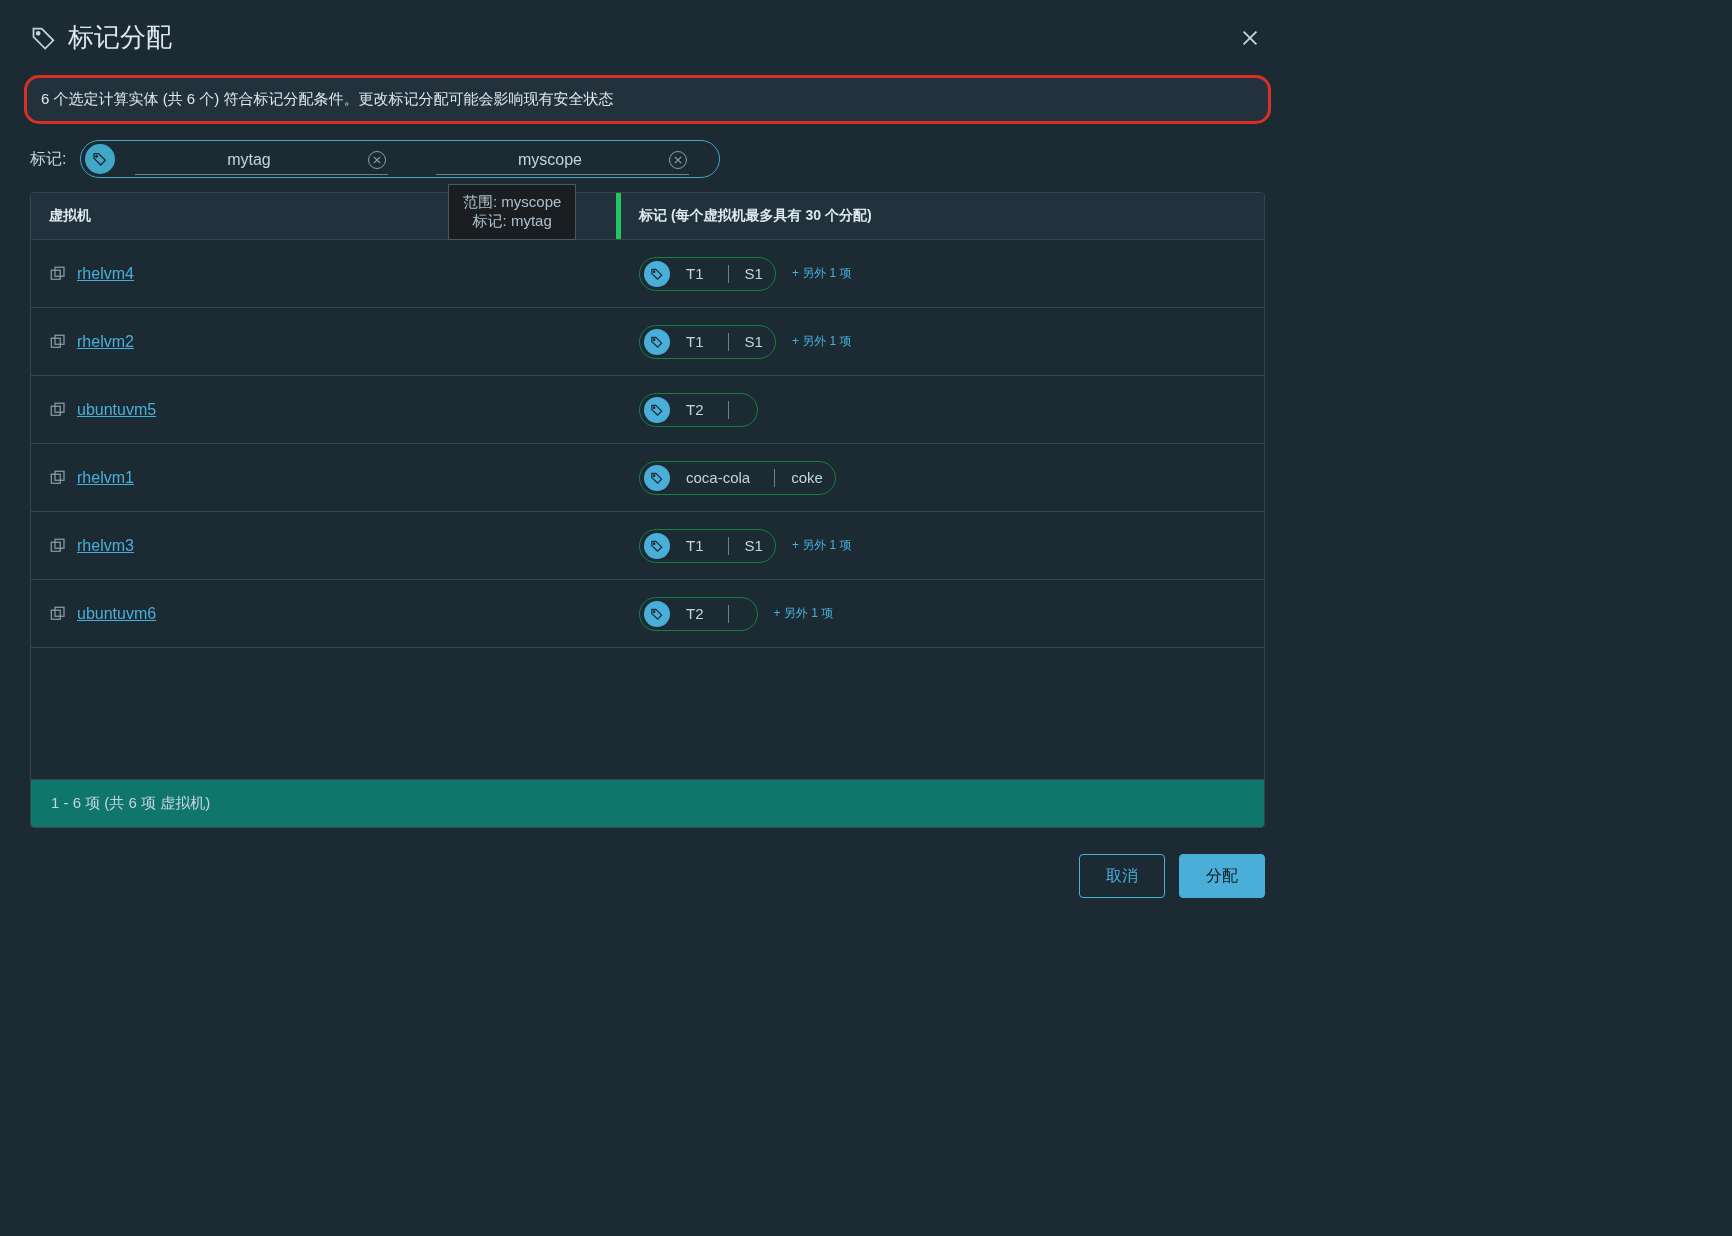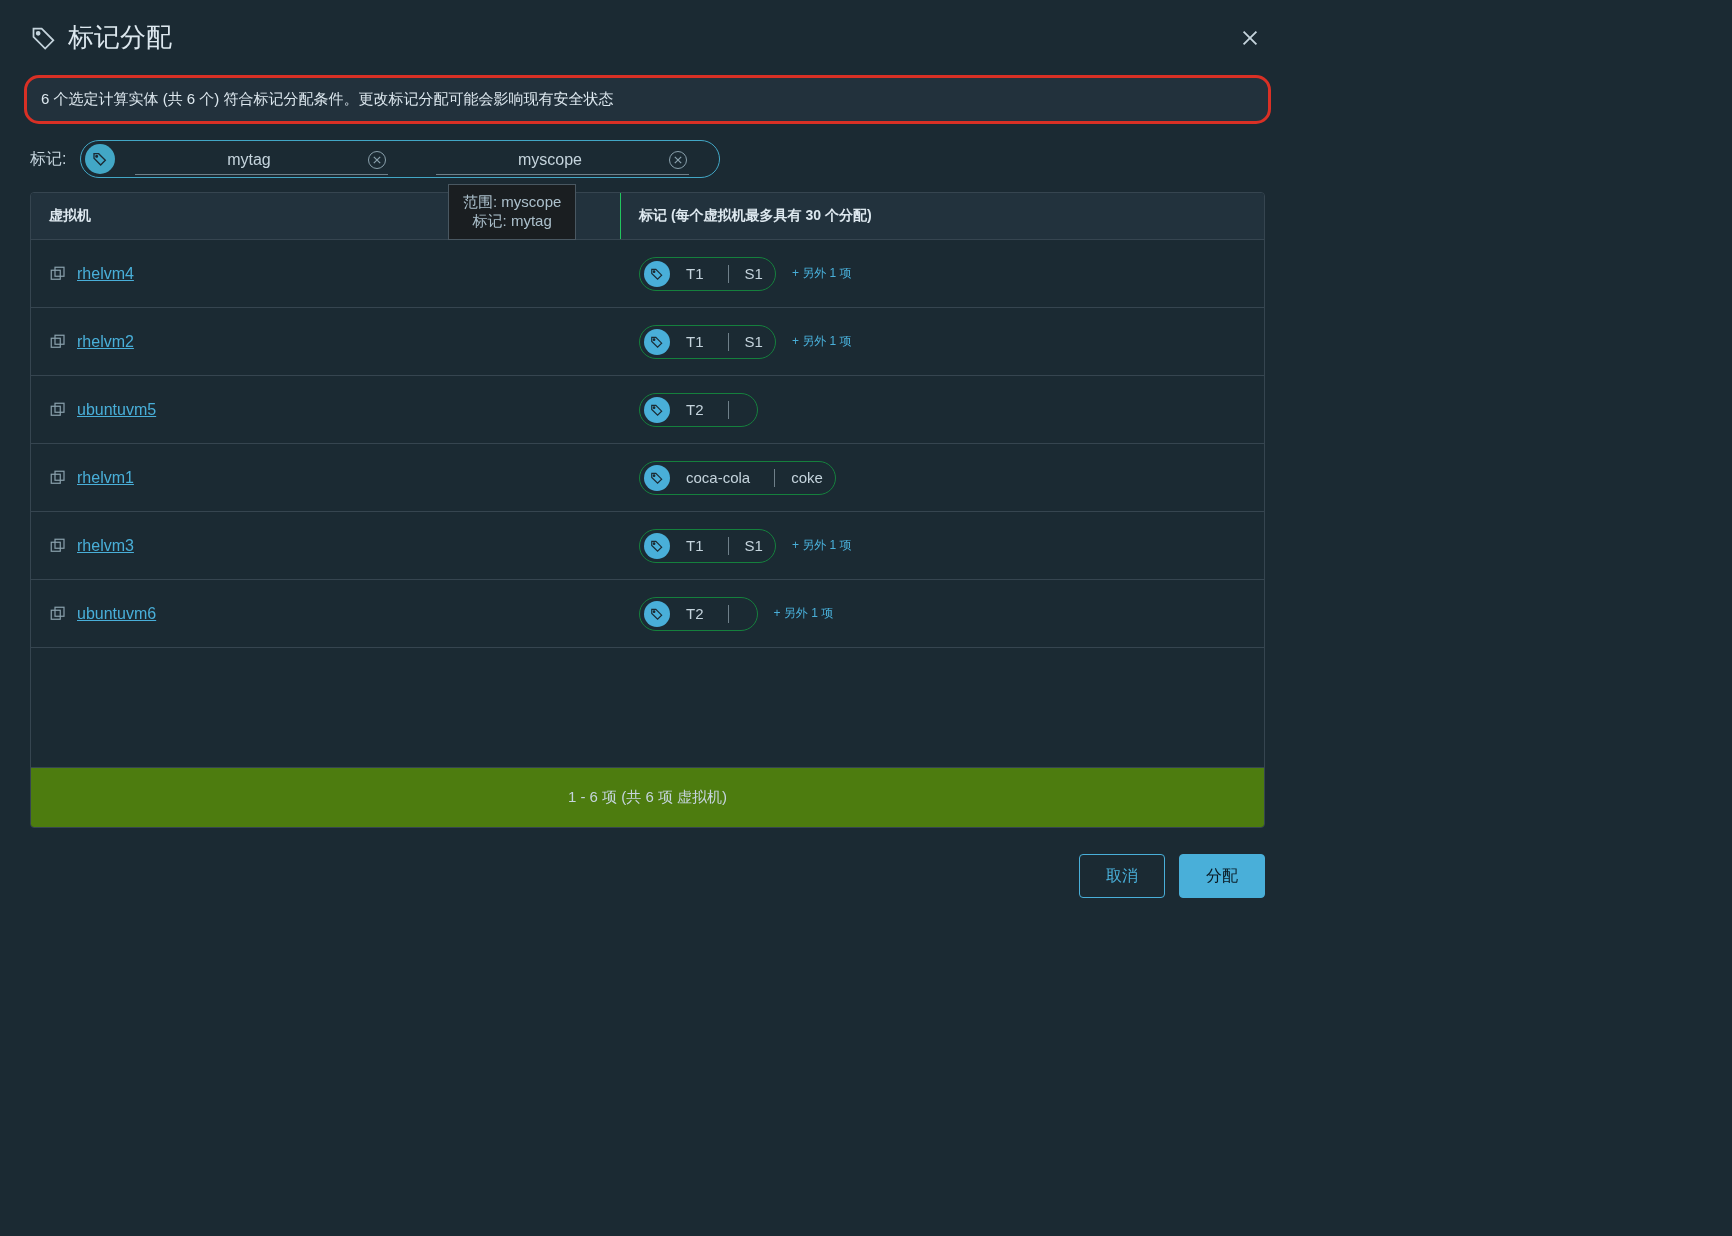--- a/index.html
+++ b/index.html
@@ -151,21 +151,21 @@
       display: flex;
       background: #22323d;
       color: #dde8ef;
       font-weight: 600;
       font-size: 14px;
       border-bottom: 1px solid #364550;
     }
     .col-vm {
       width: 590px;
       padding: 14px 18px;
-      border-right: 1px solid #22c55e;
+      border-right: 5px solid #22c55e;
     }
     .col-tags {
       flex: 1;
       padding: 14px 18px;
     }
     .table-body {
       flex: 1;
     }
     .table-row {
       display: flex;
@@ -227,25 +227,25 @@
       height: 18px;
       background: #6f808a;
     }
     .tag-more {
       color: #49afd9;
       font-size: 12px;
       cursor: pointer;
     }
     .table-footer {
       border-top: 1px solid #364550;
-      padding: 20px 20px;
-      text-align: center;
+      padding: 14px 20px;
+      text-align: left;
       color: #c5d4dd;
       font-size: 15px;
-      background: #4d7c0f;
+      background: #0f766e;
     }
     .dialog-footer {
       display: flex;
       justify-content: flex-end;
       gap: 14px;
       padding: 26px 30px;
     }
     .btn {
       height: 44px;
       padding: 0 26px;

